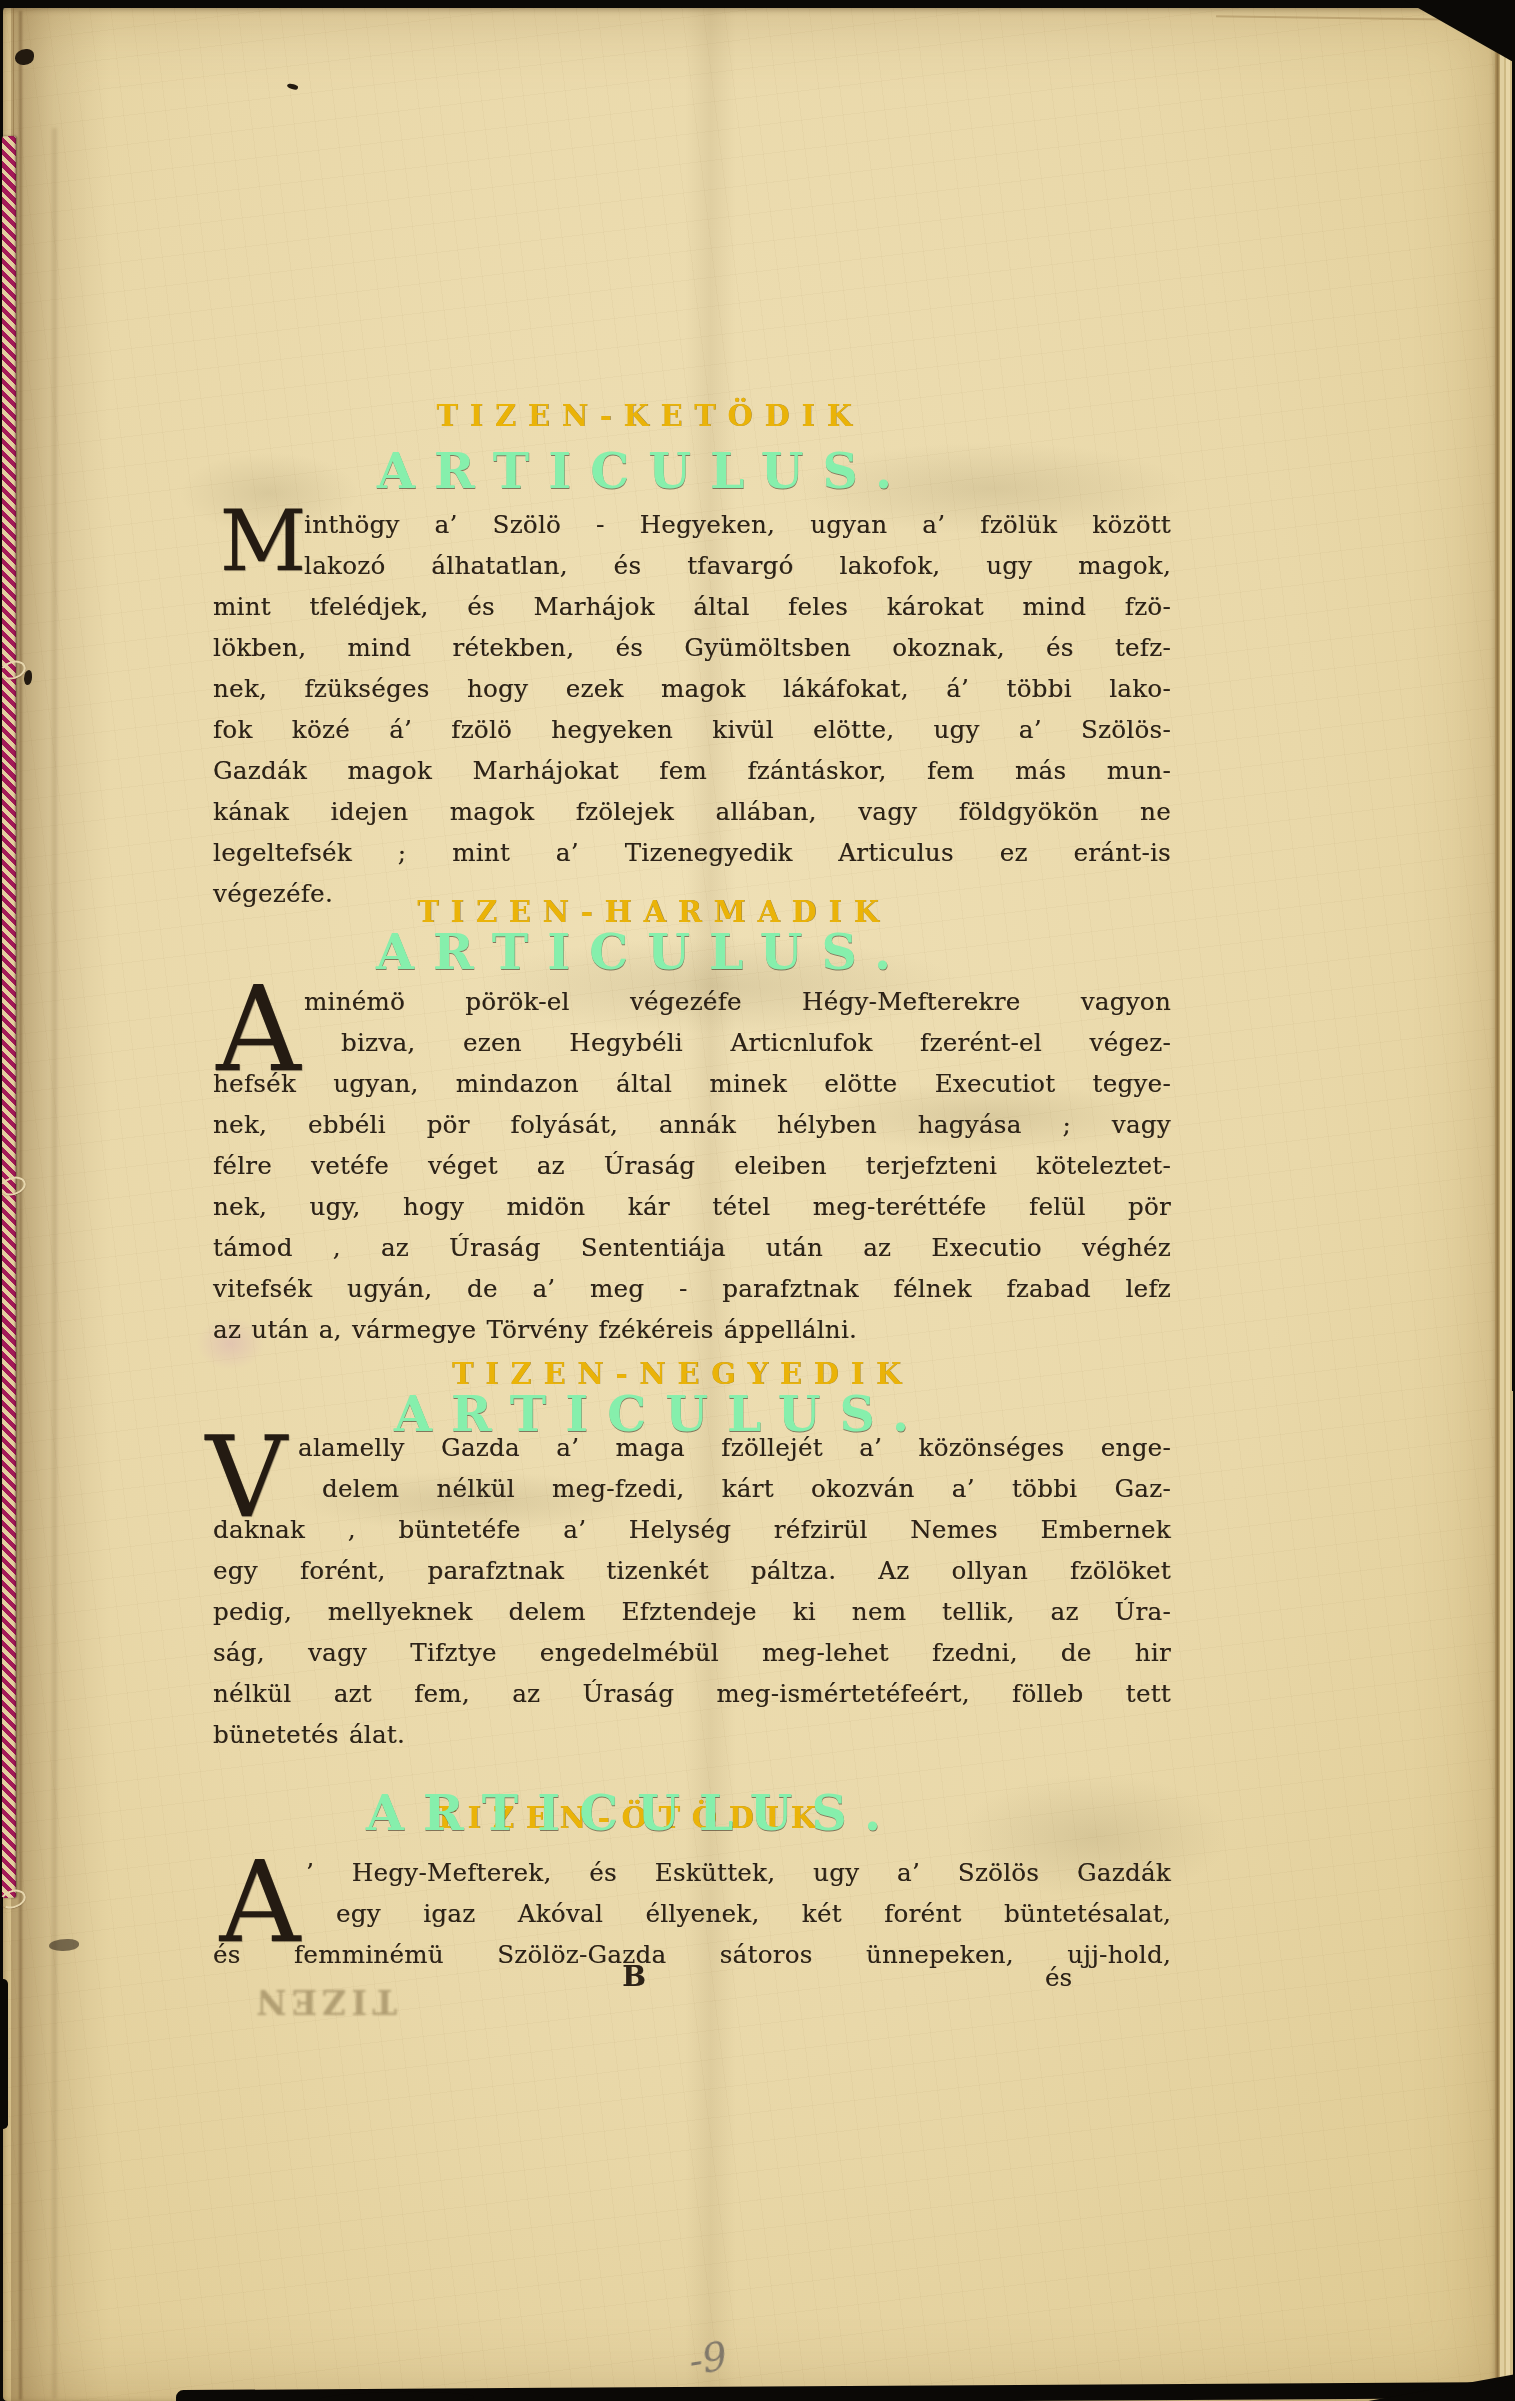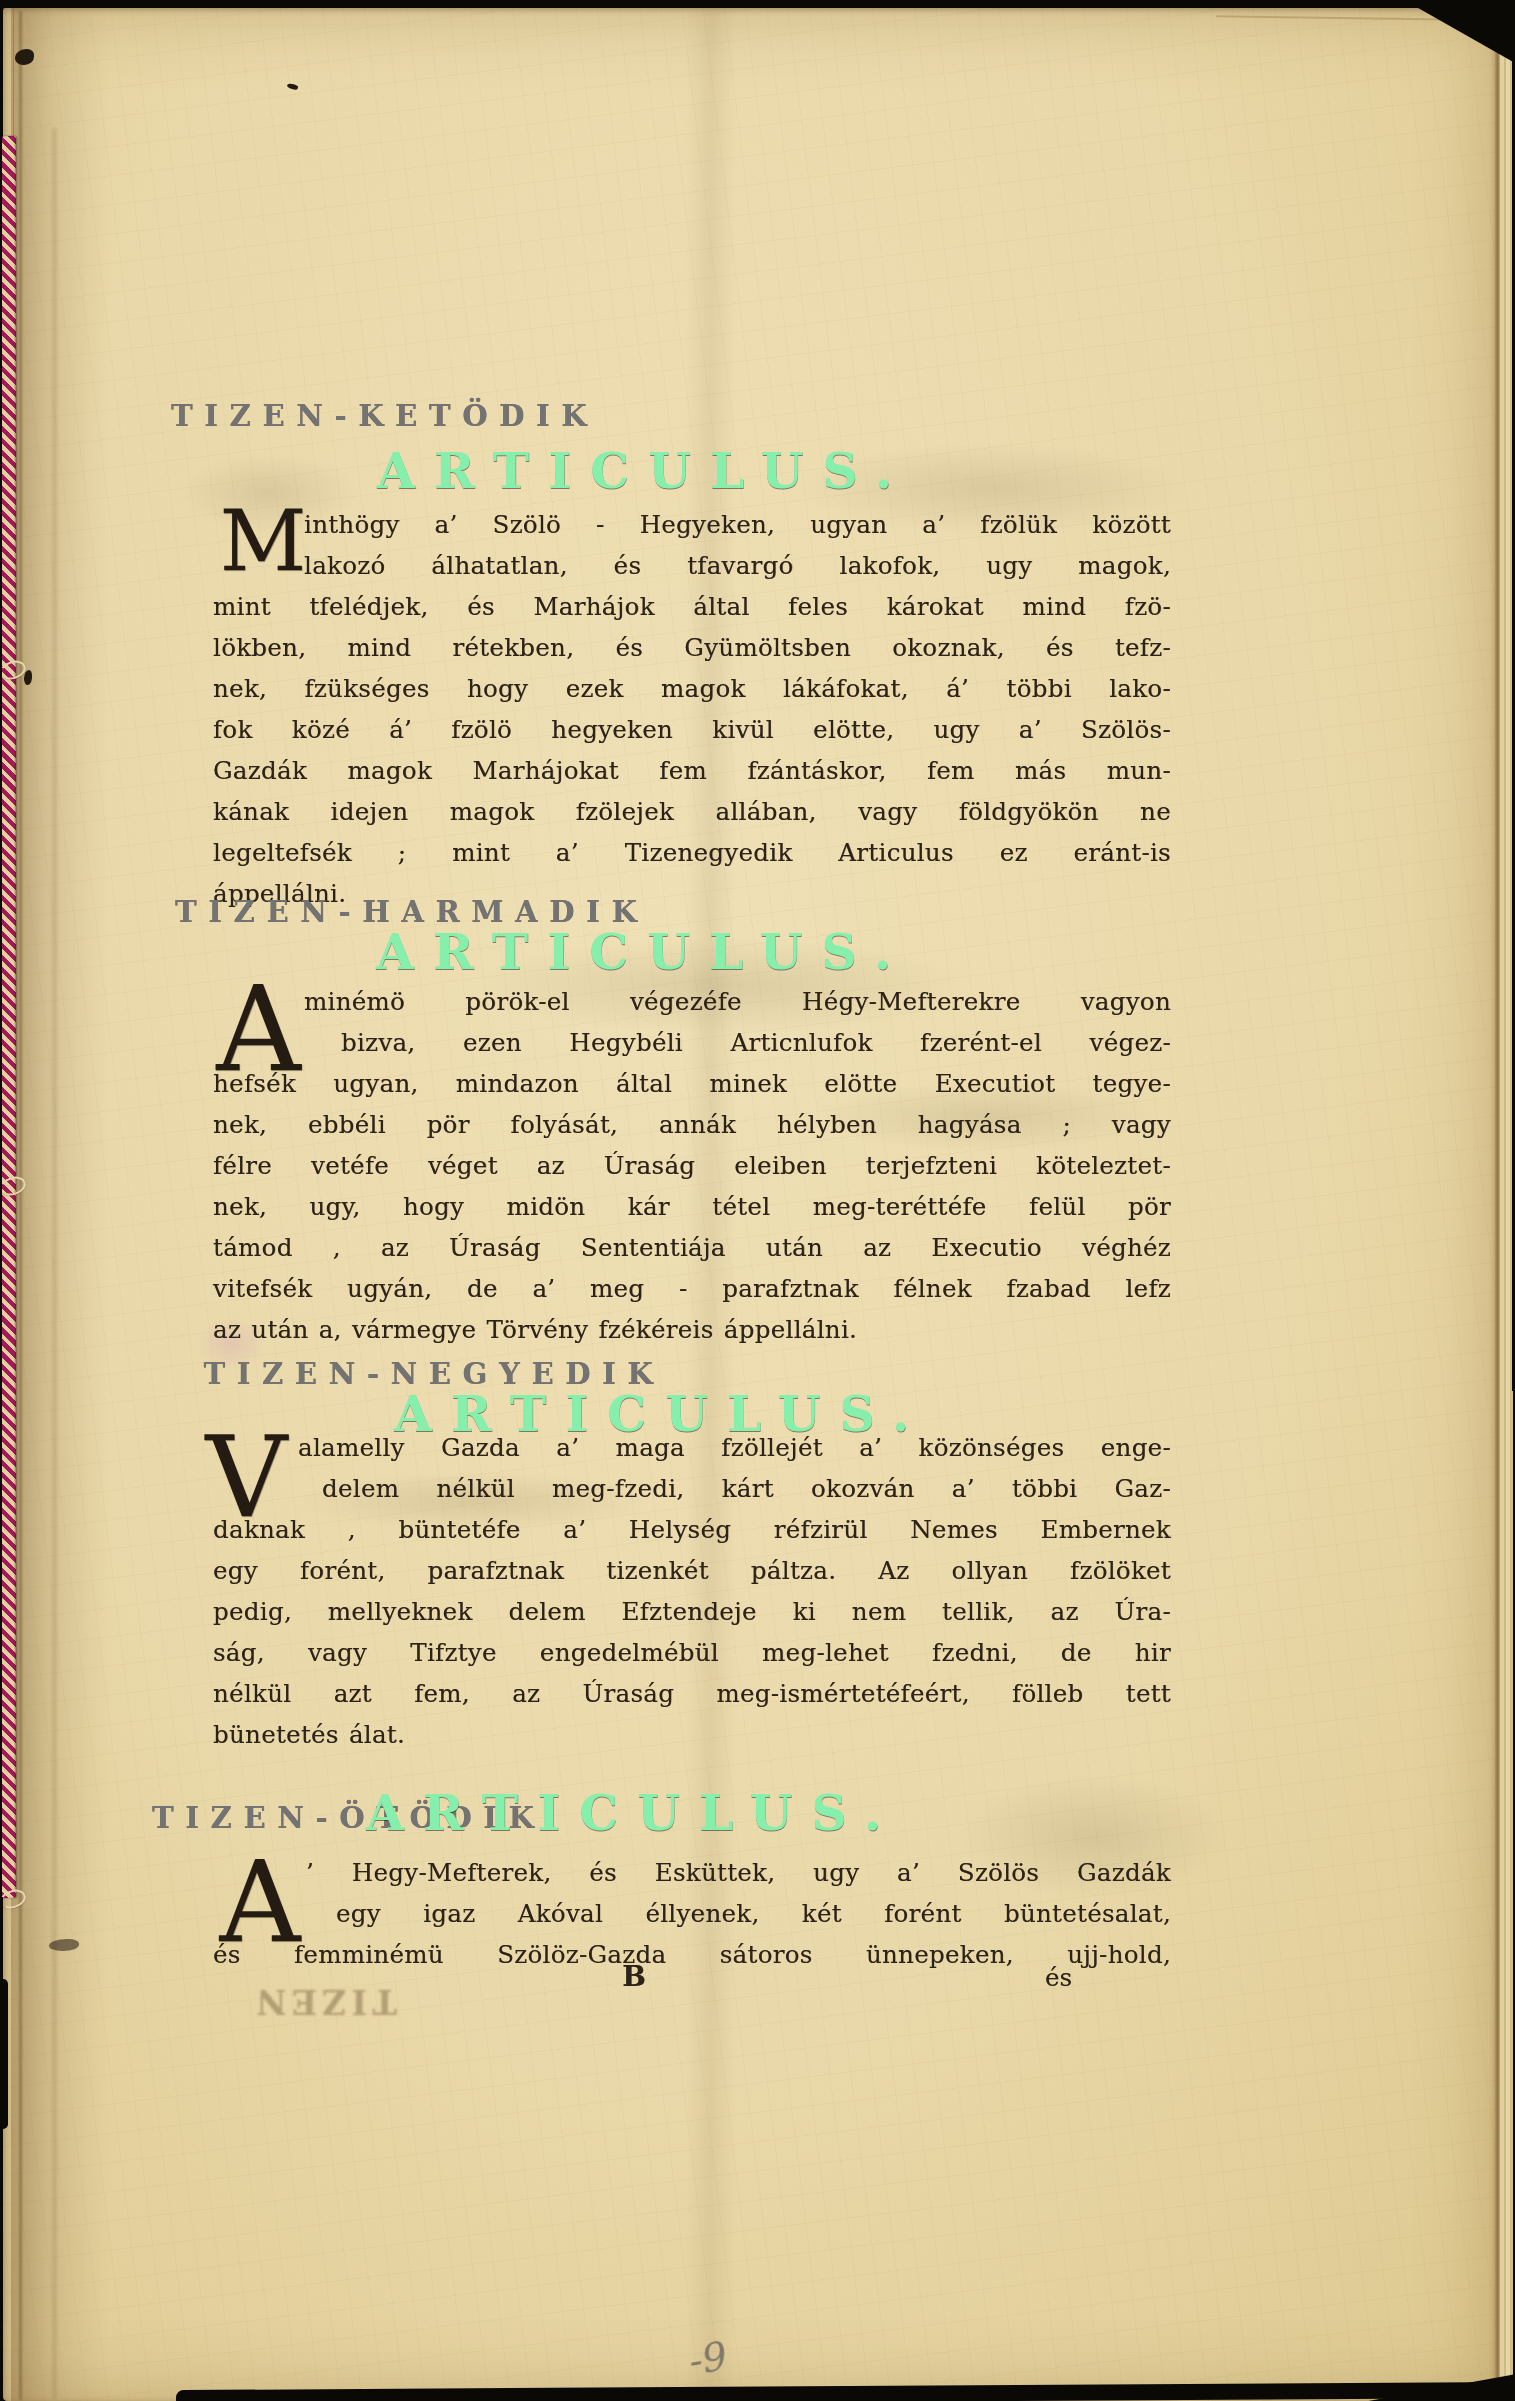--- a/index.html
+++ b/index.html
@@ -61,22 +61,22 @@
     border-radius:50%;border-left-color:transparent;transform:rotate(-18deg);
     box-shadow:0 0.5px 1.1px rgba(80,50,20,.4);}
 
   
   .speck{position:absolute;background:#231a10;border-radius:62% 38% 55% 45%;}
   .stain{position:absolute;background:radial-gradient(ellipse, rgba(226,196,176,.95), rgba(226,196,176,0) 70%);}
   .smudge{position:absolute;background:radial-gradient(ellipse, rgba(125,110,70,.17), rgba(125,110,70,0) 72%);}
 
   
   #textcol{position:absolute;left:213px;top:0;width:958px;height:2401px;color:var(--ink,#2c2217);}
-  .h-num{position:absolute;width:100%;font-size:29px;font-weight:bold;
-    letter-spacing:11.7px;line-height:1;color:#737373;text-shadow:0.3px 0.4px 0.5px rgba(46,35,24,.55);}
+  .h-num{position:absolute;width:100%;text-align:center;font-size:29px;font-weight:bold;
+    letter-spacing:11.7px;line-height:1;color:#eab308;text-shadow:0.3px 0.4px 0.5px rgba(46,35,24,.55);}
   .h-art{position:absolute;width:100%;text-align:center;font-size:49px;font-weight:bold;
     letter-spacing:19px;line-height:1;color:#86efac;text-shadow:0.4px 0.5px 0.6px rgba(46,35,24,.55);}
   .para{position:absolute;left:0;width:100%;}
   .tline{font-size:24.5px;line-height:41px;height:41px;text-align:justify;text-align-last:justify;
     letter-spacing:0.3px;word-spacing:2.1px;white-space:normal;
     text-shadow:0.3px 0.3px 0.5px rgba(46,35,24,.5);}
   .tline.nojust{text-align-last:left;}
   .dcap{position:absolute;line-height:1;font-weight:normal;color:#241b12;
     text-shadow:0.5px 0.6px 0.8px rgba(46,35,24,.5);}
   .sigrow-b{position:absolute;left:602px;top:1960px;width:64px;text-align:center;
@@ -138,21 +138,21 @@
         <span class="dcap" style="font-size: 85px; top: -6.4px; left: 6.4px;">M</span>
         <div class="tline" style="padding-left: 91px;">inthögy a’ Szölö - Hegyeken, ugyan a’ fzölük között</div>
         <div class="tline" style="padding-left: 91px;">lakozó álhatatlan, és tfavargó lakofok, ugy magok,</div>
         <div class="tline">mint tfelédjek, és Marhájok által feles károkat mind fzö-</div>
         <div class="tline">lökben, mind rétekben, és Gyümöltsben okoznak, és tefz-</div>
         <div class="tline">nek, fzükséges hogy ezek magok lákáfokat, á’ többi lako-</div>
         <div class="tline">fok közé á’ fzölö hegyeken kivül elötte, ugy a’ Szölös-</div>
         <div class="tline">Gazdák magok Marhájokat fem fzántáskor, fem más mun-</div>
         <div class="tline">kának idejen magok fzölejek allában, vagy földgyökön ne</div>
         <div class="tline">legeltefsék ; mint a’ Tizenegyedik Articulus ez eránt-is</div>
-        <div class="tline nojust">áppellálni.</div>
+        <div class="tline nojust">végezéfe.</div>
       </div>
       <div class="h-num" style="top: 898px; transform: translateX(-38px);">TIZEN-HARMADIK</div>
       <div class="h-art" style="top: 928px; transform: translateX(-49px);">ARTICULUS.</div>
       <div class="para" style="top: 981px;">
         <span class="dcap" style="font-size: 117px; top: -9.6px; left: 3.2px;">A</span>
         <div class="tline" style="padding-left: 91px;">minémö pörök-el végezéfe Hégy-Mefterekre vagyon</div>
         <div class="tline" style="padding-left: 128px;">bizva, ezen Hegybéli Articnlufok fzerént-el végez-</div>
         <div class="tline">hefsék ugyan, mindazon által minek elötte Executiot tegye-</div>
         <div class="tline">nek, ebbéli pör folyását, annák hélyben hagyása ; vagy</div>
         <div class="tline">félre vetéfe véget az Úraság eleiben terjefzteni köteleztet-</div>

